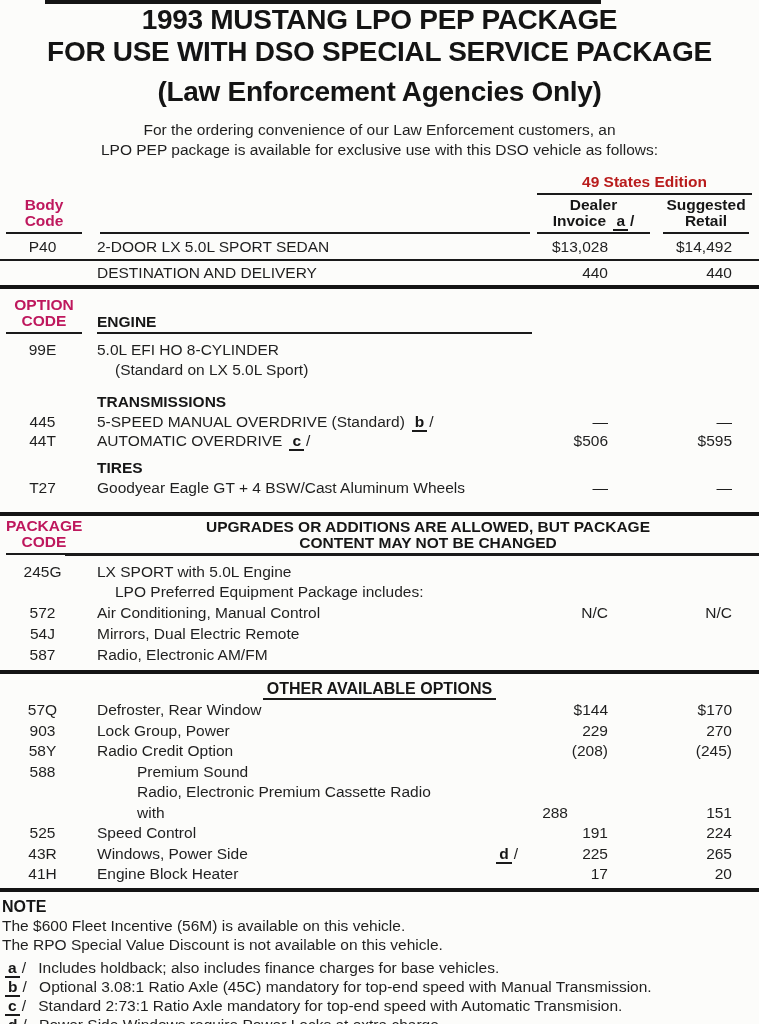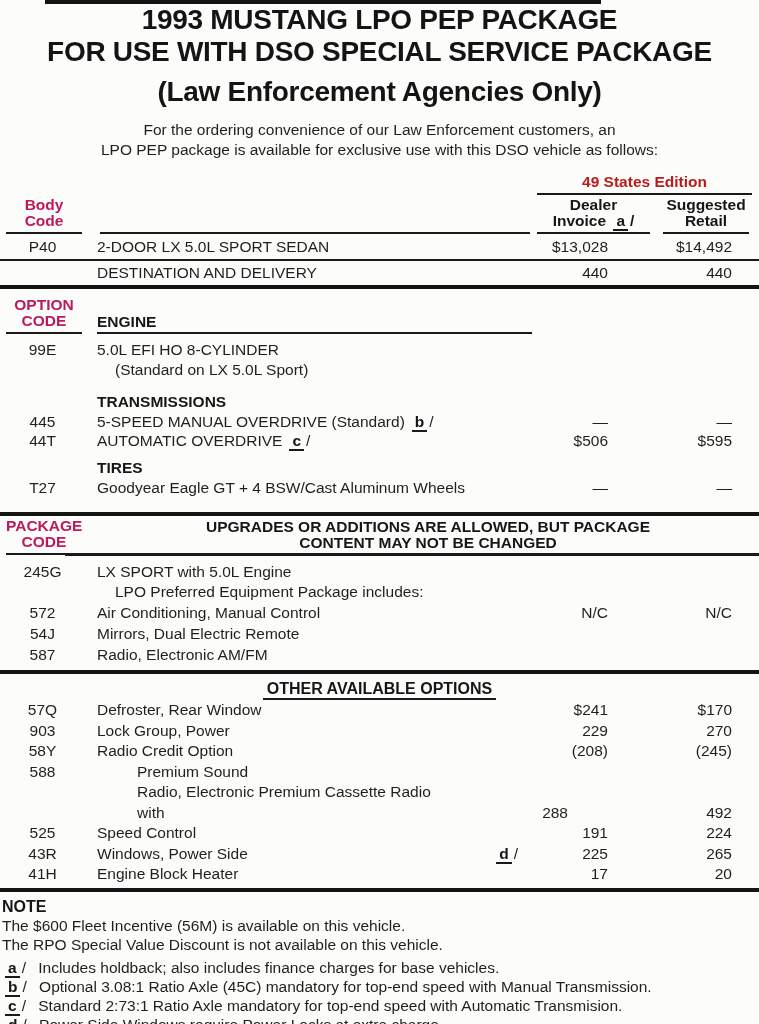--- a/index.html
+++ b/index.html
@@ -238,21 +238,21 @@
 
   <div class="other-title">
     <span>OTHER AVAILABLE OPTIONS</span>
   </div>
 
   <div class="row" style="line-height:20.5px;margin-top:2px;">
     <div class="rc1">57Q</div>
     <div class="rc2">
         <span>Defroster, Rear Window</span>
       </div>
-    <div class="rc3">$241</div>
+    <div class="rc3">$144</div>
     <div class="rc4">$170</div>
   </div>
   <div class="row" style="line-height:20.5px;">
     <div class="rc1">903</div>
     <div class="rc2">
         <span>Lock Group, Power</span>
       </div>
     <div class="rc3">229</div>
     <div class="rc4">270</div>
   </div>
@@ -266,21 +266,21 @@
   </div>
   <div class="row" style="line-height:20.5px;gap:40px;">
     <div class="rc1">588</div>
     <div class="rc2">
         <div>
       <div>Premium Sound</div>
       <div>Radio, Electronic Premium Cassette Radio with</div>
     </div>
       </div>
     <div class="rc3">288</div>
-    <div class="rc4">492</div>
+    <div class="rc4">151</div>
   </div>
   <div class="row" style="line-height:20.5px;">
     <div class="rc1">525</div>
     <div class="rc2">
         <span>Speed Control</span>
       </div>
     <div class="rc3">191</div>
     <div class="rc4">224</div>
   </div>
   <div class="row" style="line-height:20.5px;">

